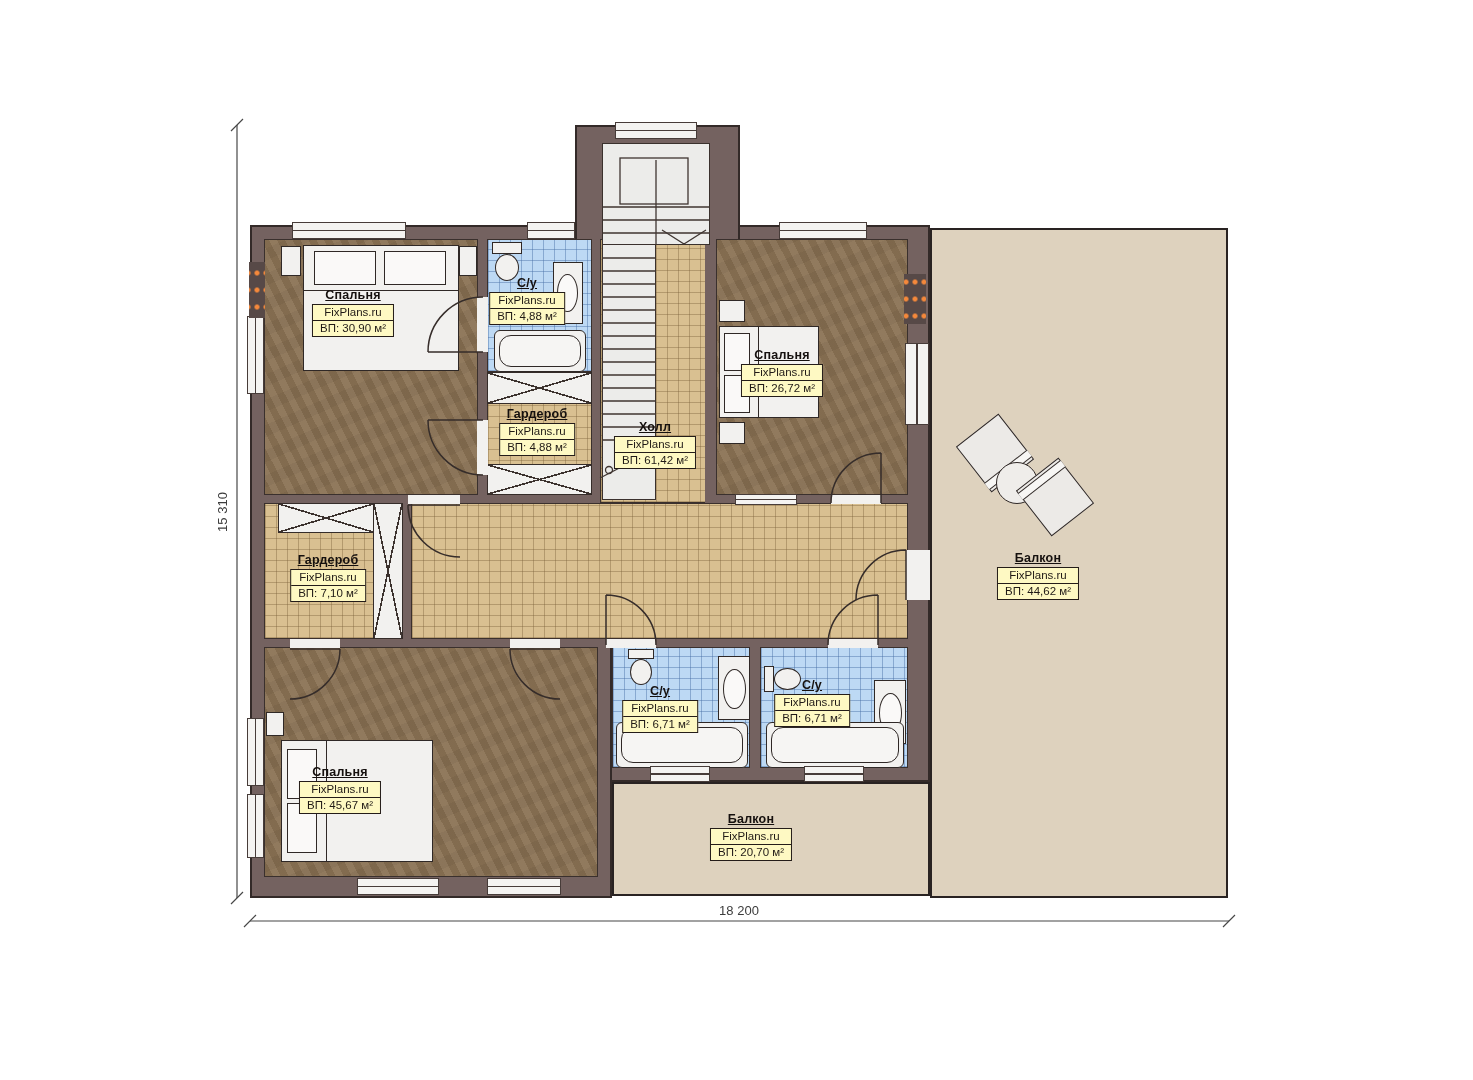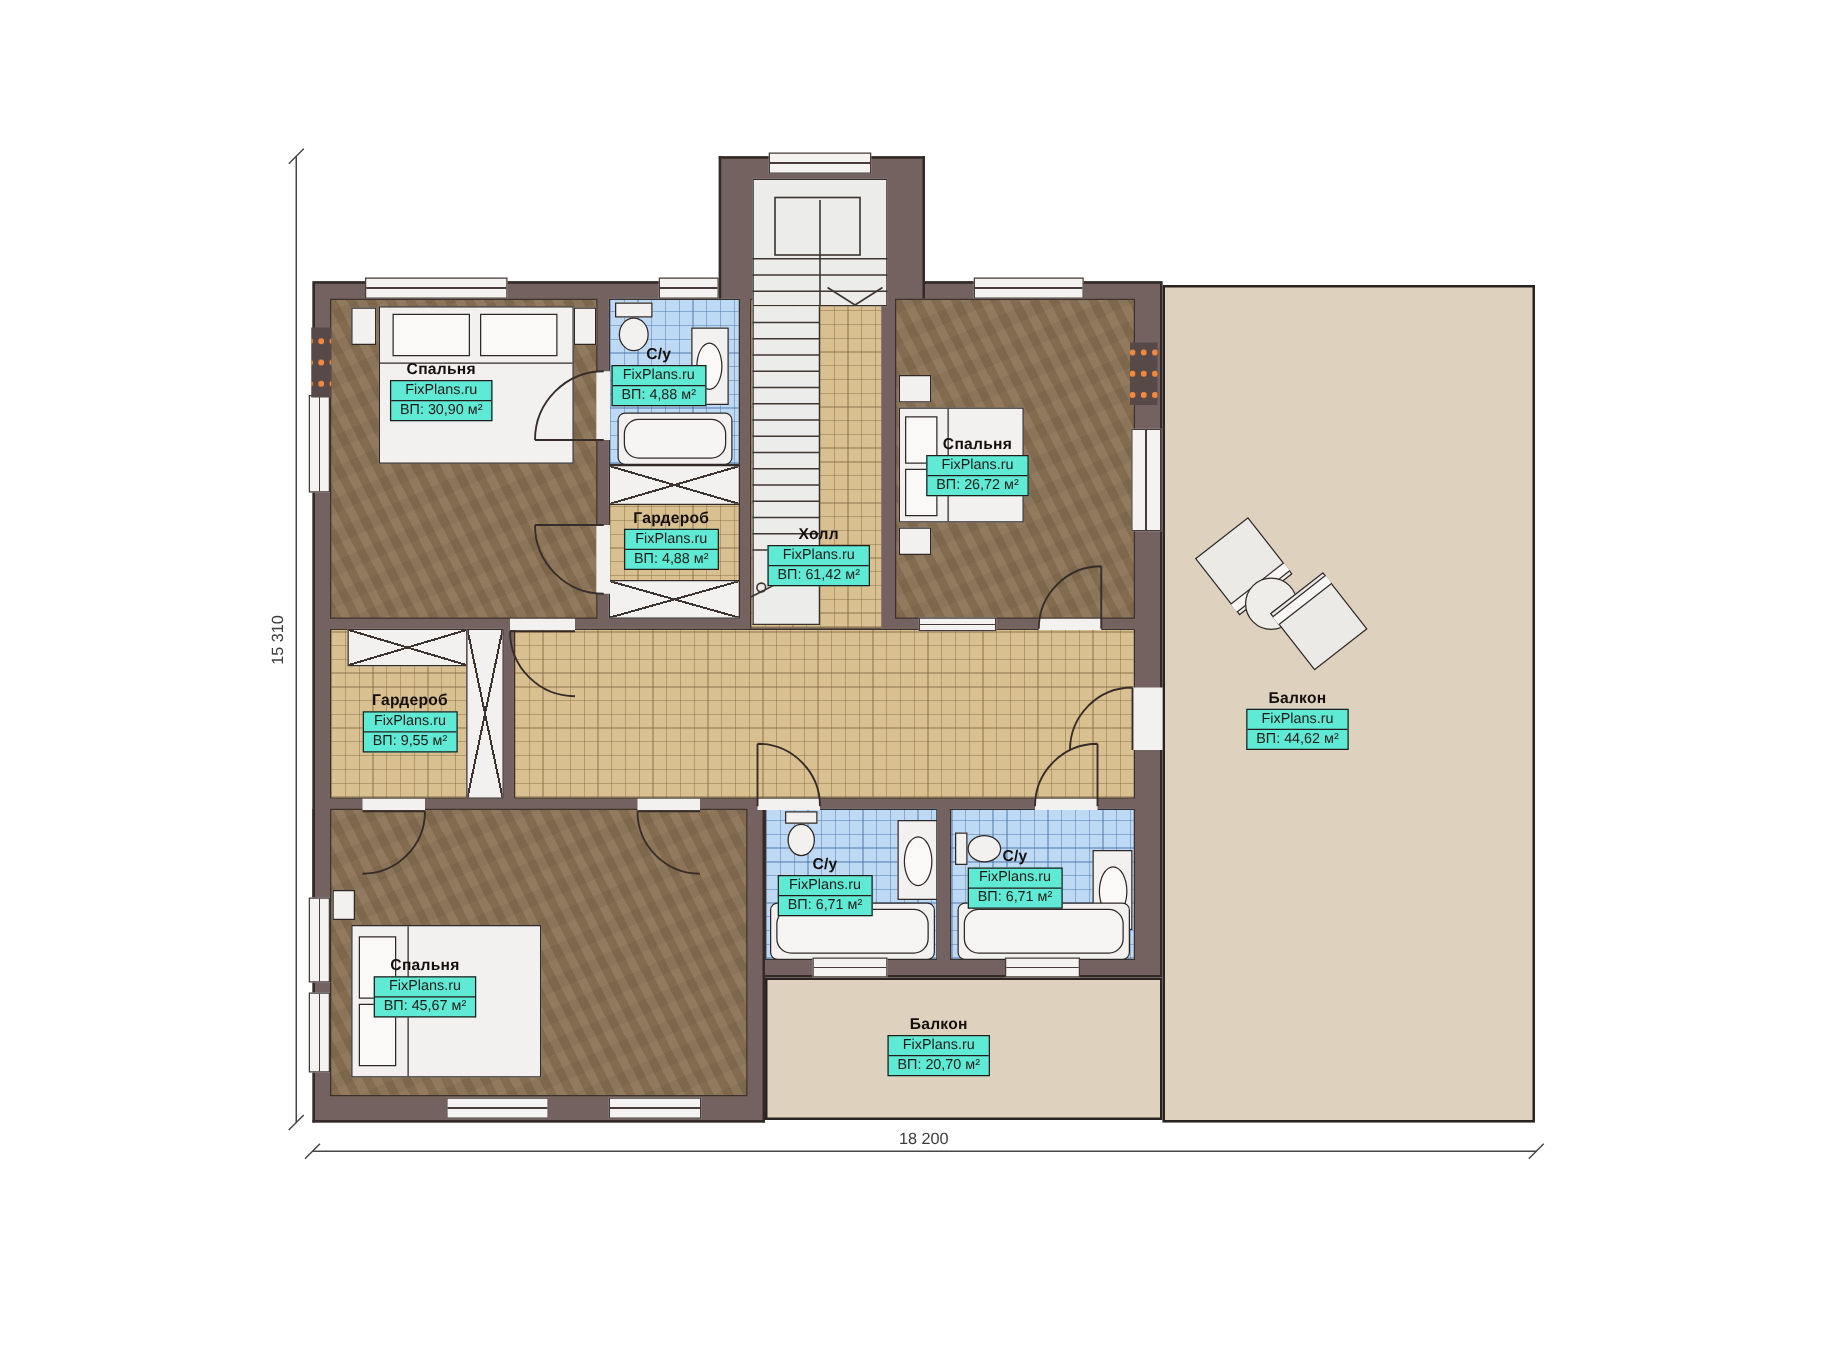--- a/index.html
+++ b/index.html
@@ -35,22 +35,22 @@
   .closet{position:absolute;background:#f2f1ef;border:1.7px solid #352c29;box-sizing:border-box;z-index:10;
         background-image:
           linear-gradient(to top right, rgba(0,0,0,0) calc(50% - .8px), #3c322e calc(50% - .8px), #3c322e calc(50% + .8px), rgba(0,0,0,0) calc(50% + .8px)),
           linear-gradient(to bottom right, rgba(0,0,0,0) calc(50% - .8px), #3c322e calc(50% - .8px), #3c322e calc(50% + .8px), rgba(0,0,0,0) calc(50% + .8px));}
   .stair{position:absolute;background:#ececea;border:1.6px solid #3a312d;box-sizing:border-box;z-index:6;}
   .chair{position:absolute;background:#eceae7;border:1.8px solid #2f2826;box-sizing:border-box;z-index:10;}
   .chair .back{position:absolute;left:-1px;right:-1px;bottom:2px;height:7px;border-top:1.5px solid #2f2826;border-bottom:1.5px solid #2f2826;background:#f7f6f4;}
   .rtable{position:absolute;background:#efedea;border:1.8px solid #2f2826;border-radius:50%;box-sizing:border-box;z-index:10;}
   
   .rlabel{position:absolute;transform:translateX(-50%);text-align:center;z-index:30;white-space:nowrap;}
-  .rlabel .rname{font-weight:bold;font-size:12.5px;color:#15100e;margin-bottom:2px;letter-spacing:.2px;}
-  .rlabel .rbox{display:inline-block;border:1.5px solid #241c19;background:#5eead4;}
+  .rlabel .rname{font-weight:bold;font-size:12.5px;color:#15100e;margin-bottom:2px;letter-spacing:.2px;text-decoration:underline;}
+  .rlabel .rbox{display:inline-block;border:1.5px solid #241c19;background:#fef9c3;}
   .rlabel .row{padding:1px 7px 2px;font-size:11.5px;color:#201a16;border-bottom:1.5px solid #241c19;}
   .rlabel .row:last-child{border-bottom:none;}
   .dim{position:absolute;font-size:13px;color:#3c3c3c;z-index:30;}
   svg.overlay{position:absolute;left:0;top:0;z-index:20;pointer-events:none;}
 </style>
 </head>
 <body>
 
 <div class="canvas">
 
@@ -215,21 +215,21 @@
     <div class="row">ВП: 61,42 м²</div></div>
   </div>
   <div class="rlabel" style="left:782px;top:348px;">
     <div class="rname">Спальня</div>
     <div class="rbox"><div class="row">FixPlans.ru</div>
     <div class="row">ВП: 26,72 м²</div></div>
   </div>
   <div class="rlabel" style="left:328px;top:553px;">
     <div class="rname">Гардероб</div>
     <div class="rbox"><div class="row">FixPlans.ru</div>
-    <div class="row">ВП: 9,55 м²</div></div>
+    <div class="row">ВП: 7,10 м²</div></div>
   </div>
   <div class="rlabel" style="left:1038px;top:551px;">
     <div class="rname">Балкон</div>
     <div class="rbox"><div class="row">FixPlans.ru</div>
     <div class="row">ВП: 44,62 м²</div></div>
   </div>
   <div class="rlabel" style="left:340px;top:765px;">
     <div class="rname">Спальня</div>
     <div class="rbox"><div class="row">FixPlans.ru</div>
     <div class="row">ВП: 45,67 м²</div></div>

